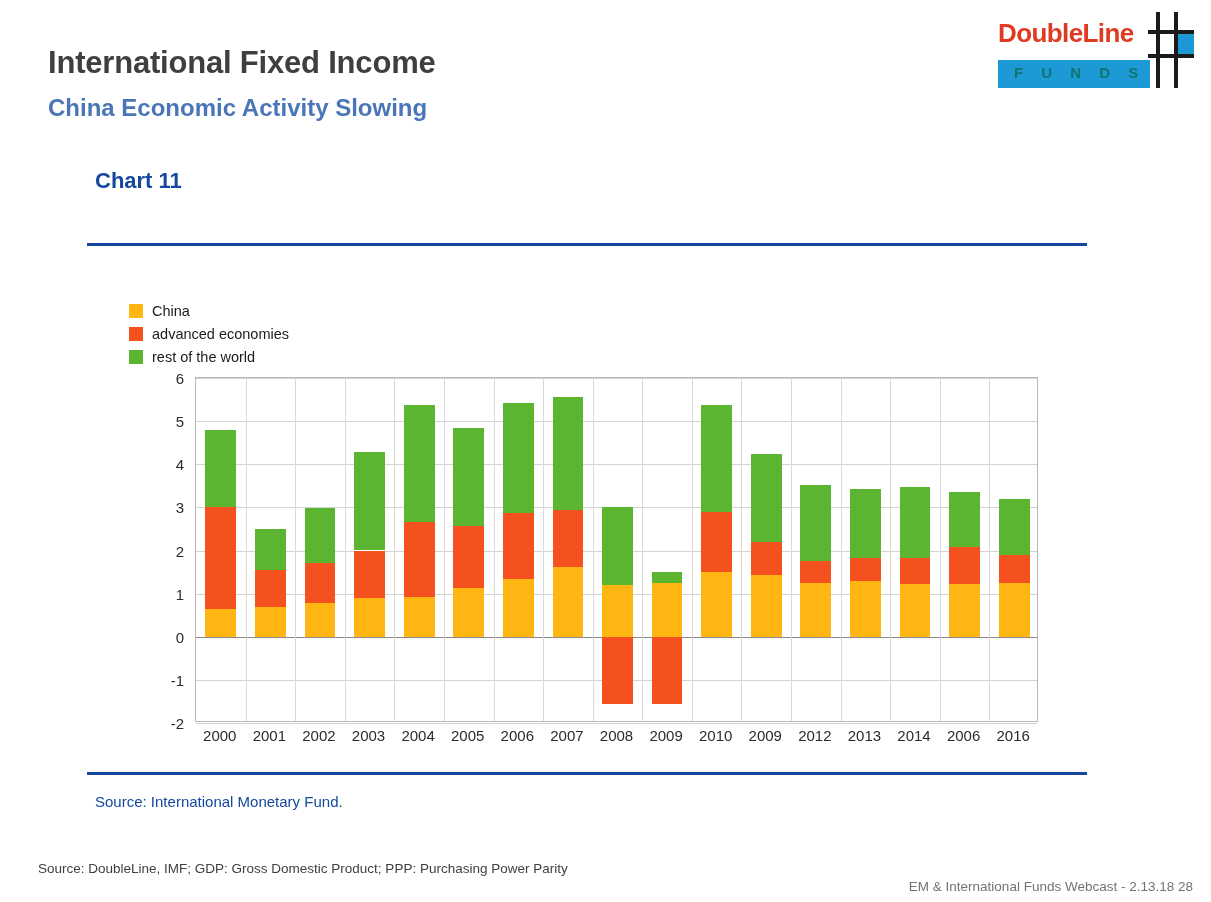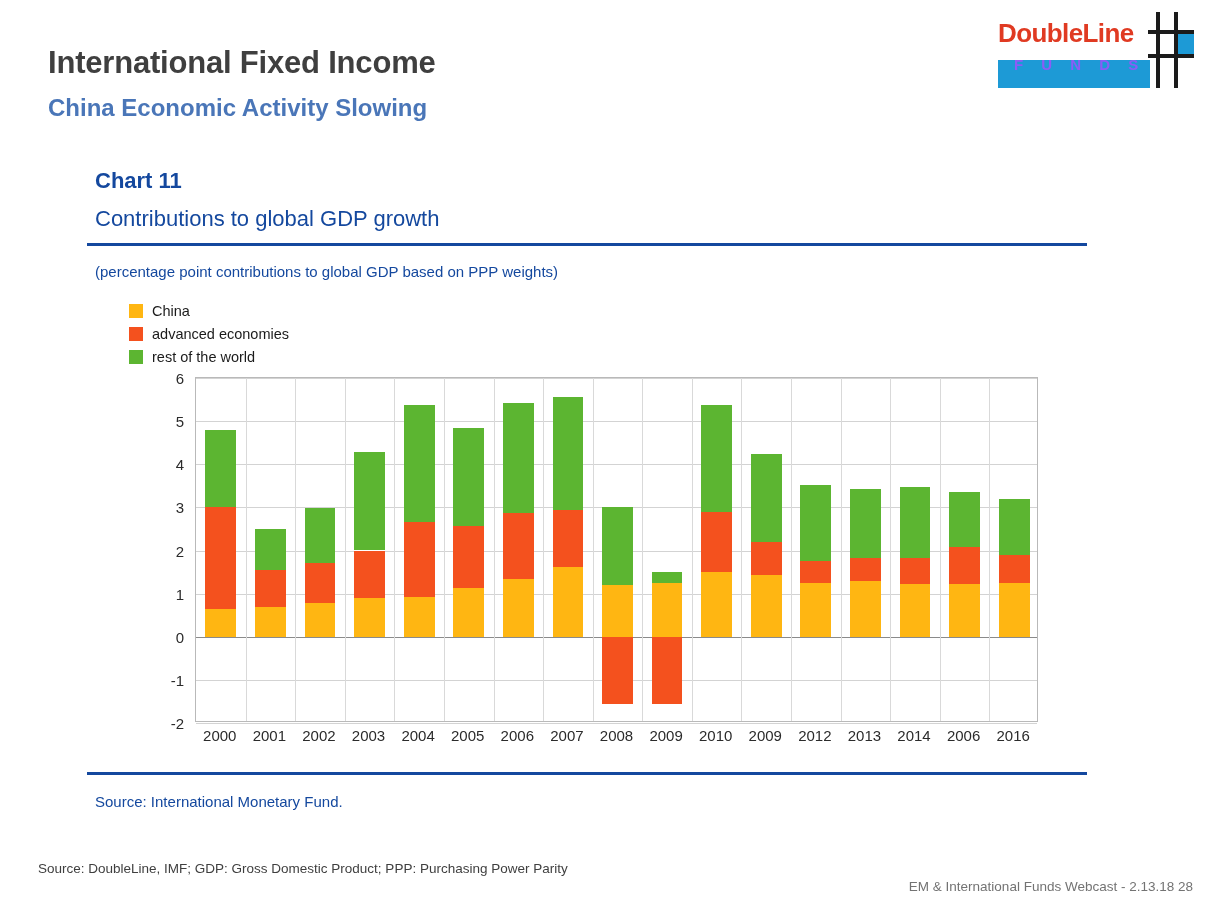--- a/index.html
+++ b/index.html
@@ -55,24 +55,24 @@
     position: absolute;
     left: 0;
     top: 48px;
     width: 152px;
     height: 28px;
     background: #1d9ad6;
   }
   .logo-funds-text {
     position: absolute;
     left: 16px;
-    top: 44px;
+    top: 52px;
     font-size: 15px;
     font-weight: bold;
-    color: #8b5cf6;
+    color: #0f766e;
     letter-spacing: 7px;
   }
   .logo-bars {
     position: absolute;
     left: 150px;
     top: 0;
     width: 46px;
     height: 76px;
   }
   .logo-bars .v {
@@ -275,23 +275,21 @@
     <div class="v v1"></div>
     <div class="v v2"></div>
     <div class="h h1"></div>
     <div class="h h2"></div>
     <div class="sq"></div>
   </div>
 </div>
 
 <div class="panel">
   <div class="chart-label">Chart 11</div>
-  <div class="chart-heading">Contributions to global GDP growth</div>
   <div class="rule rule-top"></div>
-  <div class="chart-note">(percentage point contributions to global GDP based on PPP weights)</div>
 
   <div class="legend" id="legend">
       <div class="legend-row">
         <span class="legend-swatch" style="background: rgb(255, 182, 18);"></span>
         <span class="legend-text">China</span>
       </div>
       <div class="legend-row">
         <span class="legend-swatch" style="background: rgb(244, 81, 30);"></span>
         <span class="legend-text">advanced economies</span>
       </div>

